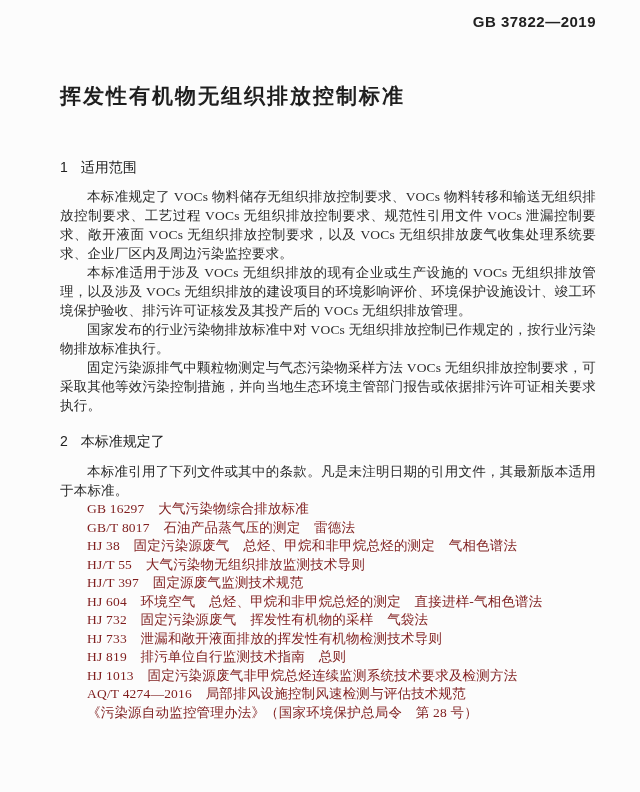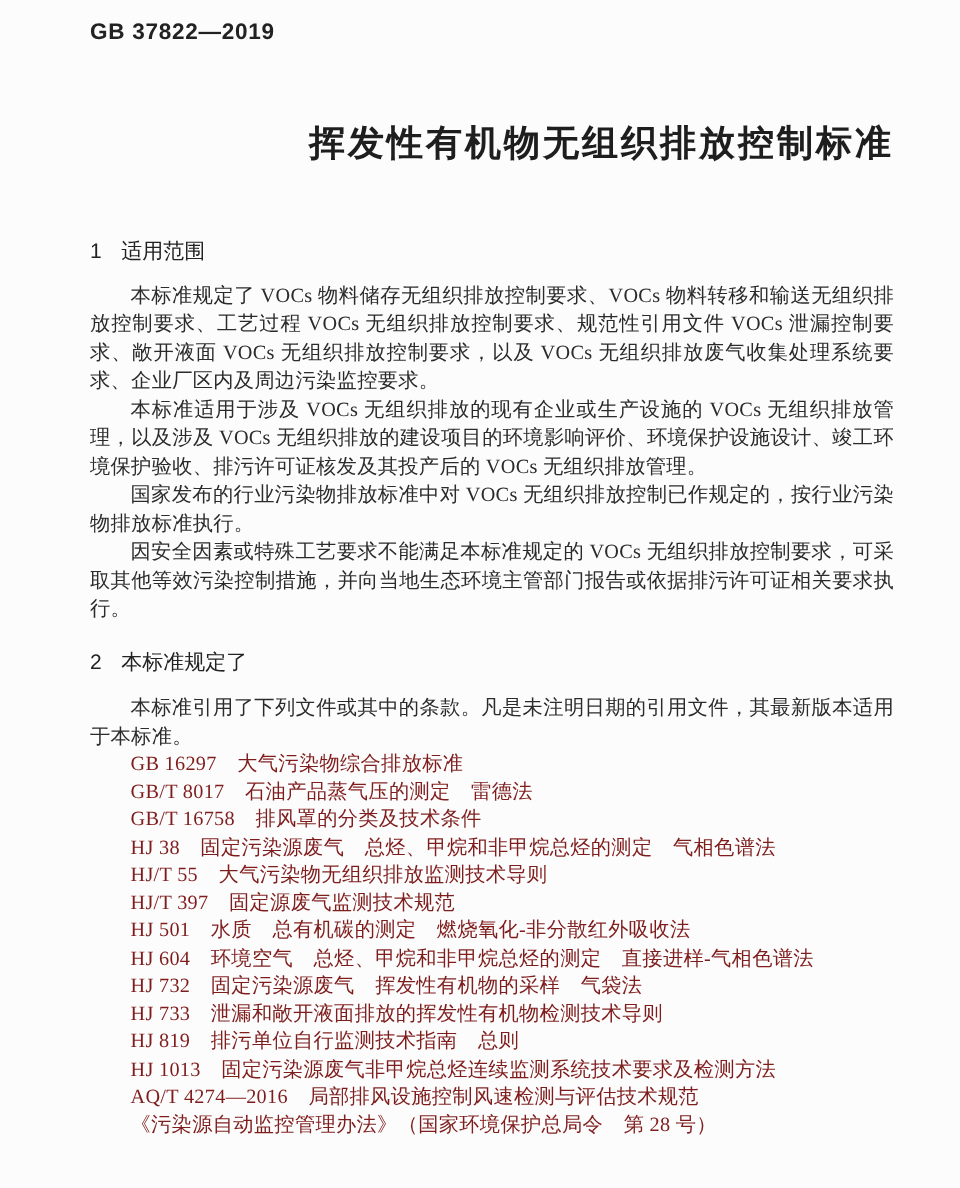--- a/index.html
+++ b/index.html
@@ -13,34 +13,34 @@
     height: 792px;
     margin: 0 auto;
     background: #fcfcfc;
     overflow: hidden;
     color: #2b2b2b;
     font-family: "Liberation Serif", "DejaVu Serif", serif;
     box-sizing: border-box;
     padding: 12px 44px 0 60px;
   }
   .doc-number {
-    text-align: left;
+    text-align: right;
     font-family: "Liberation Sans", "DejaVu Sans", sans-serif;
     font-weight: bold;
     font-size: 15px;
     line-height: 20px;
     letter-spacing: 0.5px;
     color: #222;
   }
   .title {
     margin: 50px 0 0 0;
-    text-align: right;
+    text-align: left;
     font-family: "Liberation Sans", "DejaVu Sans", sans-serif;
     font-weight: bold;
-    font-size: 24px;
+    font-size: 21px;
     line-height: 28px;
     letter-spacing: 2px;
     color: #1e1e1e;
   }
   .sec-heading {
     margin-top: 48px;
     font-family: "Liberation Sans", "DejaVu Sans", sans-serif;
     font-weight: normal;
     font-size: 14px;
     line-height: 18px;
@@ -78,36 +78,34 @@
 
   <h1 class="title">挥发性有机物无组织排放控制标准</h1>
 
   <div class="sec-heading">
     <span class="sec-num">1</span><span>适用范围</span>
   </div>
 
   <p class="body-par first">本标准规定了 VOCs 物料储存无组织排放控制要求、VOCs 物料转移和输送无组织排放控制要求、工艺过程 VOCs 无组织排放控制要求、规范性引用文件 VOCs 泄漏控制要求、敞开液面 VOCs 无组织排放控制要求，以及 VOCs 无组织排放废气收集处理系统要求、企业厂区内及周边污染监控要求。</p>
   <p class="body-par">本标准适用于涉及 VOCs 无组织排放的现有企业或生产设施的 VOCs 无组织排放管理，以及涉及 VOCs 无组织排放的建设项目的环境影响评价、环境保护设施设计、竣工环境保护验收、排污许可证核发及其投产后的 VOCs 无组织排放管理。</p>
   <p class="body-par">国家发布的行业污染物排放标准中对 VOCs 无组织排放控制已作规定的，按行业污染物排放标准执行。</p>
-  <p class="body-par">因安全因素或特殊工艺要求不能满足本标准规定的 VOCs 无组织排放控制要求，可采取其他等效污染控制措施，并向当地生态环境主管部门报告或依据排污许可证相关要求执行。</p>
+  <p class="body-par">固定污染源排气中颗粒物测定与气态污染物采样方法 VOCs 无组织排放控制要求，可采取其他等效污染控制措施，并向当地生态环境主管部门报告或依据排污许可证相关要求执行。</p>
 
   <div class="sec-heading h2">
     <span class="sec-num">2</span><span>本标准规定了</span>
   </div>
 
   <p class="body-par intro">本标准引用了下列文件或其中的条款。凡是未注明日期的引用文件，其最新版本适用于本标准。</p>
 
   <div class="ref-list">
     <div class="ref-item">GB 16297　大气污染物综合排放标准</div>
     <div class="ref-item">GB/T 8017　石油产品蒸气压的测定　雷德法</div>
-    <div class="ref-item">GB/T 16758　排风罩的分类及技术条件</div>
     <div class="ref-item">HJ 38　固定污染源废气　总烃、甲烷和非甲烷总烃的测定　气相色谱法</div>
     <div class="ref-item">HJ/T 55　大气污染物无组织排放监测技术导则</div>
     <div class="ref-item">HJ/T 397　固定源废气监测技术规范</div>
-    <div class="ref-item">HJ 501　水质　总有机碳的测定　燃烧氧化-非分散红外吸收法</div>
     <div class="ref-item">HJ 604　环境空气　总烃、甲烷和非甲烷总烃的测定　直接进样-气相色谱法</div>
     <div class="ref-item">HJ 732　固定污染源废气　挥发性有机物的采样　气袋法</div>
     <div class="ref-item">HJ 733　泄漏和敞开液面排放的挥发性有机物检测技术导则</div>
     <div class="ref-item">HJ 819　排污单位自行监测技术指南　总则</div>
     <div class="ref-item">HJ 1013　固定污染源废气非甲烷总烃连续监测系统技术要求及检测方法</div>
     <div class="ref-item">AQ/T 4274—2016　局部排风设施控制风速检测与评估技术规范</div>
     <div class="ref-item">《污染源自动监控管理办法》（国家环境保护总局令　第 28 号）</div>
 
   </div>
 

